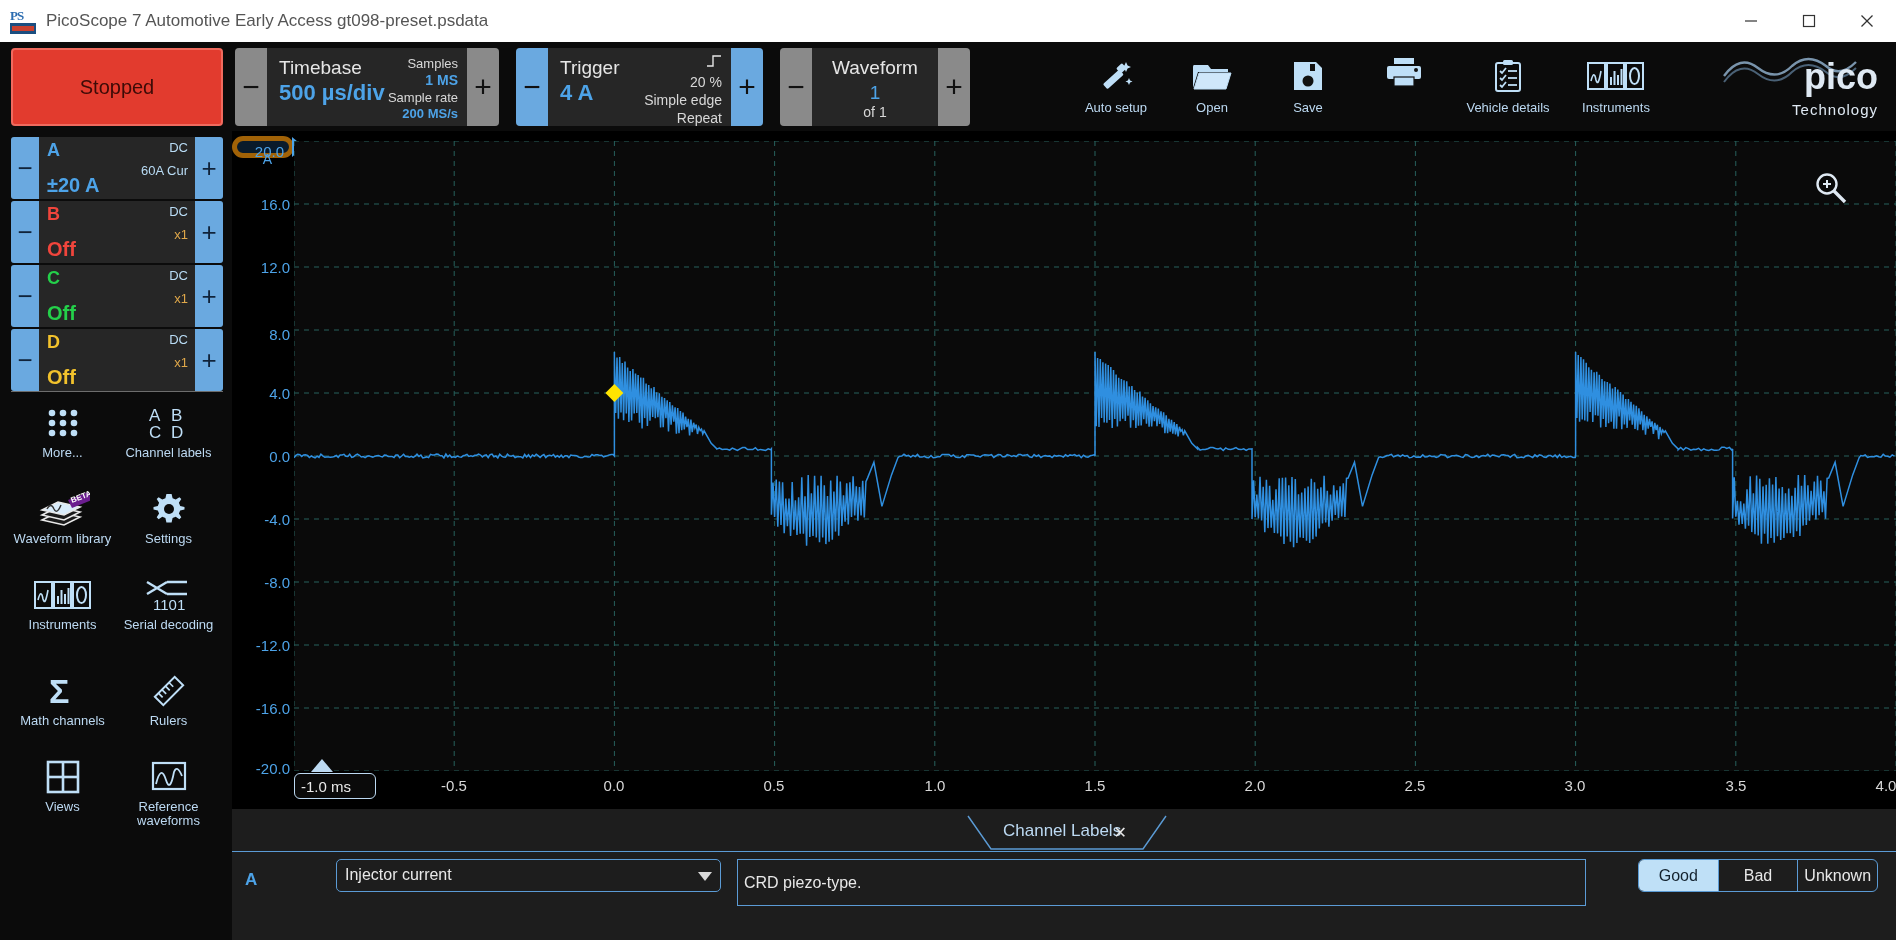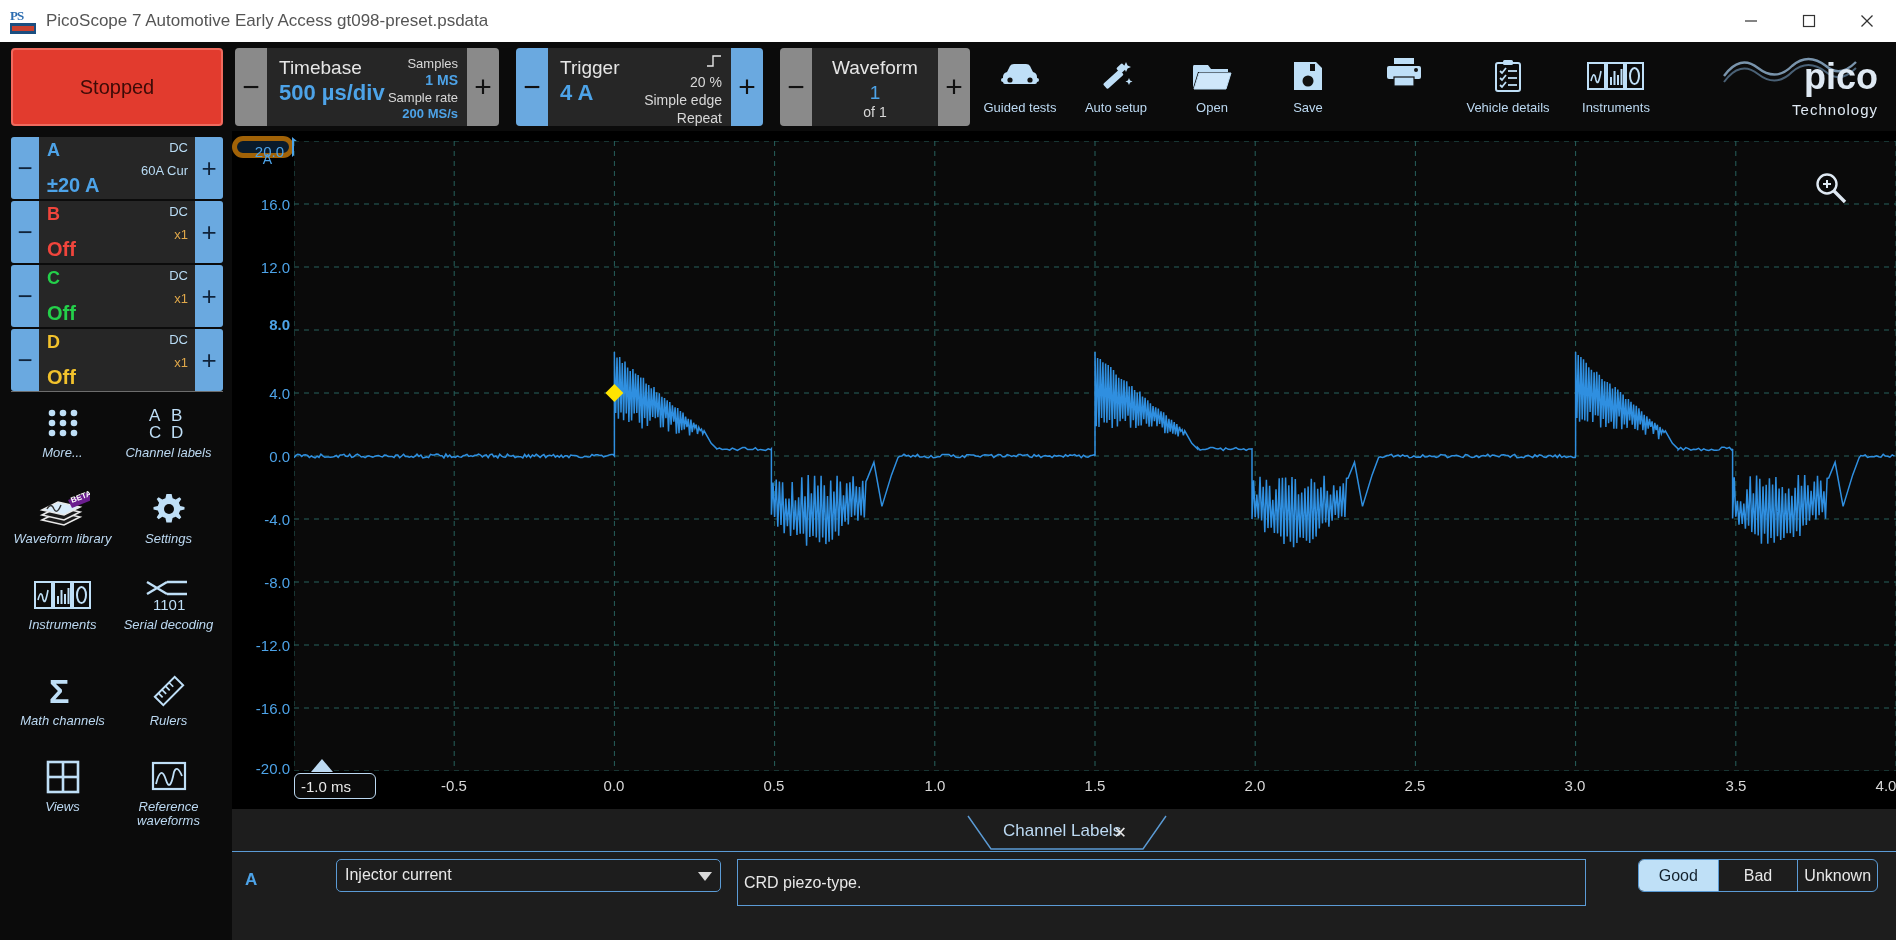--- a/index.html
+++ b/index.html
@@ -137,21 +137,21 @@
     position: absolute; left: 11px; top: 260px; width: 212px; height: 1px;
     background: #6d6d6d;
   }
 
   .side-tool {
     position: absolute; width: 105px; height: 76px;
     display: flex; flex-direction: column; align-items: center; justify-content: flex-start;
   }
   .side-tool .ic { height: 40px; display: flex; align-items: center; justify-content: center; }
   .side-tool .lb {
-    font-size: 13px; color: #bcd9f2; text-align: center; line-height: 1.1; margin-top: 3px; font-style: italic;
+    font-size: 13px; color: #bcd9f2; text-align: center; line-height: 1.1; margin-top: 3px;
   }
 
   
   #scope {
     position: absolute; left: 232px; top: 131px; width: 1664px; height: 678px;
     background: #000;
   }
   #yaxis { position: absolute; left: 0; top: 0; width: 62px; height: 640px; }
   .ytick {
     position: absolute; right: 4px; font-size: 15px; color: #4da3e8;
@@ -312,31 +312,20 @@
   <div class="control-group" style="left:780px; width:190px;">
     <div class="cg-minus cg-grey">−</div>
     <div class="cg-body" style="width:126px;">
       <span class="cg-wf-title">Waveform</span>
       <span class="cg-wf-n">1</span>
       <span class="cg-wf-of">of 1</span>
     </div>
     <div class="cg-plus cg-grey">+</div>
   </div>
 
-  <div class="tb-btn" style="left:972px;">
-    <div class="ic">
-      <svg width="42" height="28" viewBox="0 0 42 28">
-        <path d="M4 20 L4 15 Q4 11 8 10 L11 4 Q12 2 15 2 L27 2 Q30 2 31 4 L34 10 Q38 11 38 15 L38 20 Q38 22 36 22 L6 22 Q4 22 4 20 Z" fill="#bfdff7"></path>
-        <rect x="2" y="16" width="38" height="4" rx="2" fill="#bfdff7"></rect>
-        <circle cx="11" cy="18" r="2.6" fill="#111"></circle>
-        <circle cx="31" cy="18" r="2.6" fill="#111"></circle>
-      </svg>
-    </div>
-    <div class="lb">Guided tests</div>
-  </div>
 
   <div class="tb-btn" style="left:1068px;">
     <div class="ic">
       <svg width="36" height="32" viewBox="0 0 36 32">
         <rect x="4" y="16" width="22" height="7" rx="1.5" fill="#bfdff7" transform="rotate(-42 15 19)"></rect>
         <rect x="19" y="5" width="8" height="7" rx="1.5" fill="#bfdff7" transform="rotate(-42 23 8)"></rect>
         <path d="M28 2 l1.6 3.4 L33 7 l-3.4 1.6 L28 12 l-1.6-3.4 L23 7 l3.4-1.6 Z" fill="#bfdff7"></path>
         <path d="M31 18 l1.1 2.4 L34.5 21.5 l-2.4 1.1 L31 25 l-1.1-2.4 L27.5 21.5 l2.4-1.1 Z" fill="#bfdff7"></path>
       </svg>
     </div>
@@ -604,21 +593,21 @@
 <div id="scope">
 
   <div id="yaxis">
     <div id="y-top-marker">
       <span>20.0</span>
     </div>
     <div id="y-top-arrow"></div>
     <div id="y-unit">A</div>
     <div class="ytick" style="top:73px;">16.0</div>
     <div class="ytick" style="top:136px;">12.0</div>
-    <div class="ytick" style="top:193px;font-weight:bold;">8.0</div>
+    <div class="ytick" style="top:203px;">8.0</div>
     <div class="ytick" style="top:262px;">4.0</div>
     <div class="ytick" style="top:325px;">0.0</div>
     <div class="ytick" style="top:388px;">-4.0</div>
     <div class="ytick" style="top:451px;">-8.0</div>
     <div class="ytick" style="top:514px;">-12.0</div>
     <div class="ytick" style="top:577px;">-16.0</div>
     <div class="ytick" style="top:637px;">-20.0</div>
   </div>
 
   <div id="plot">

